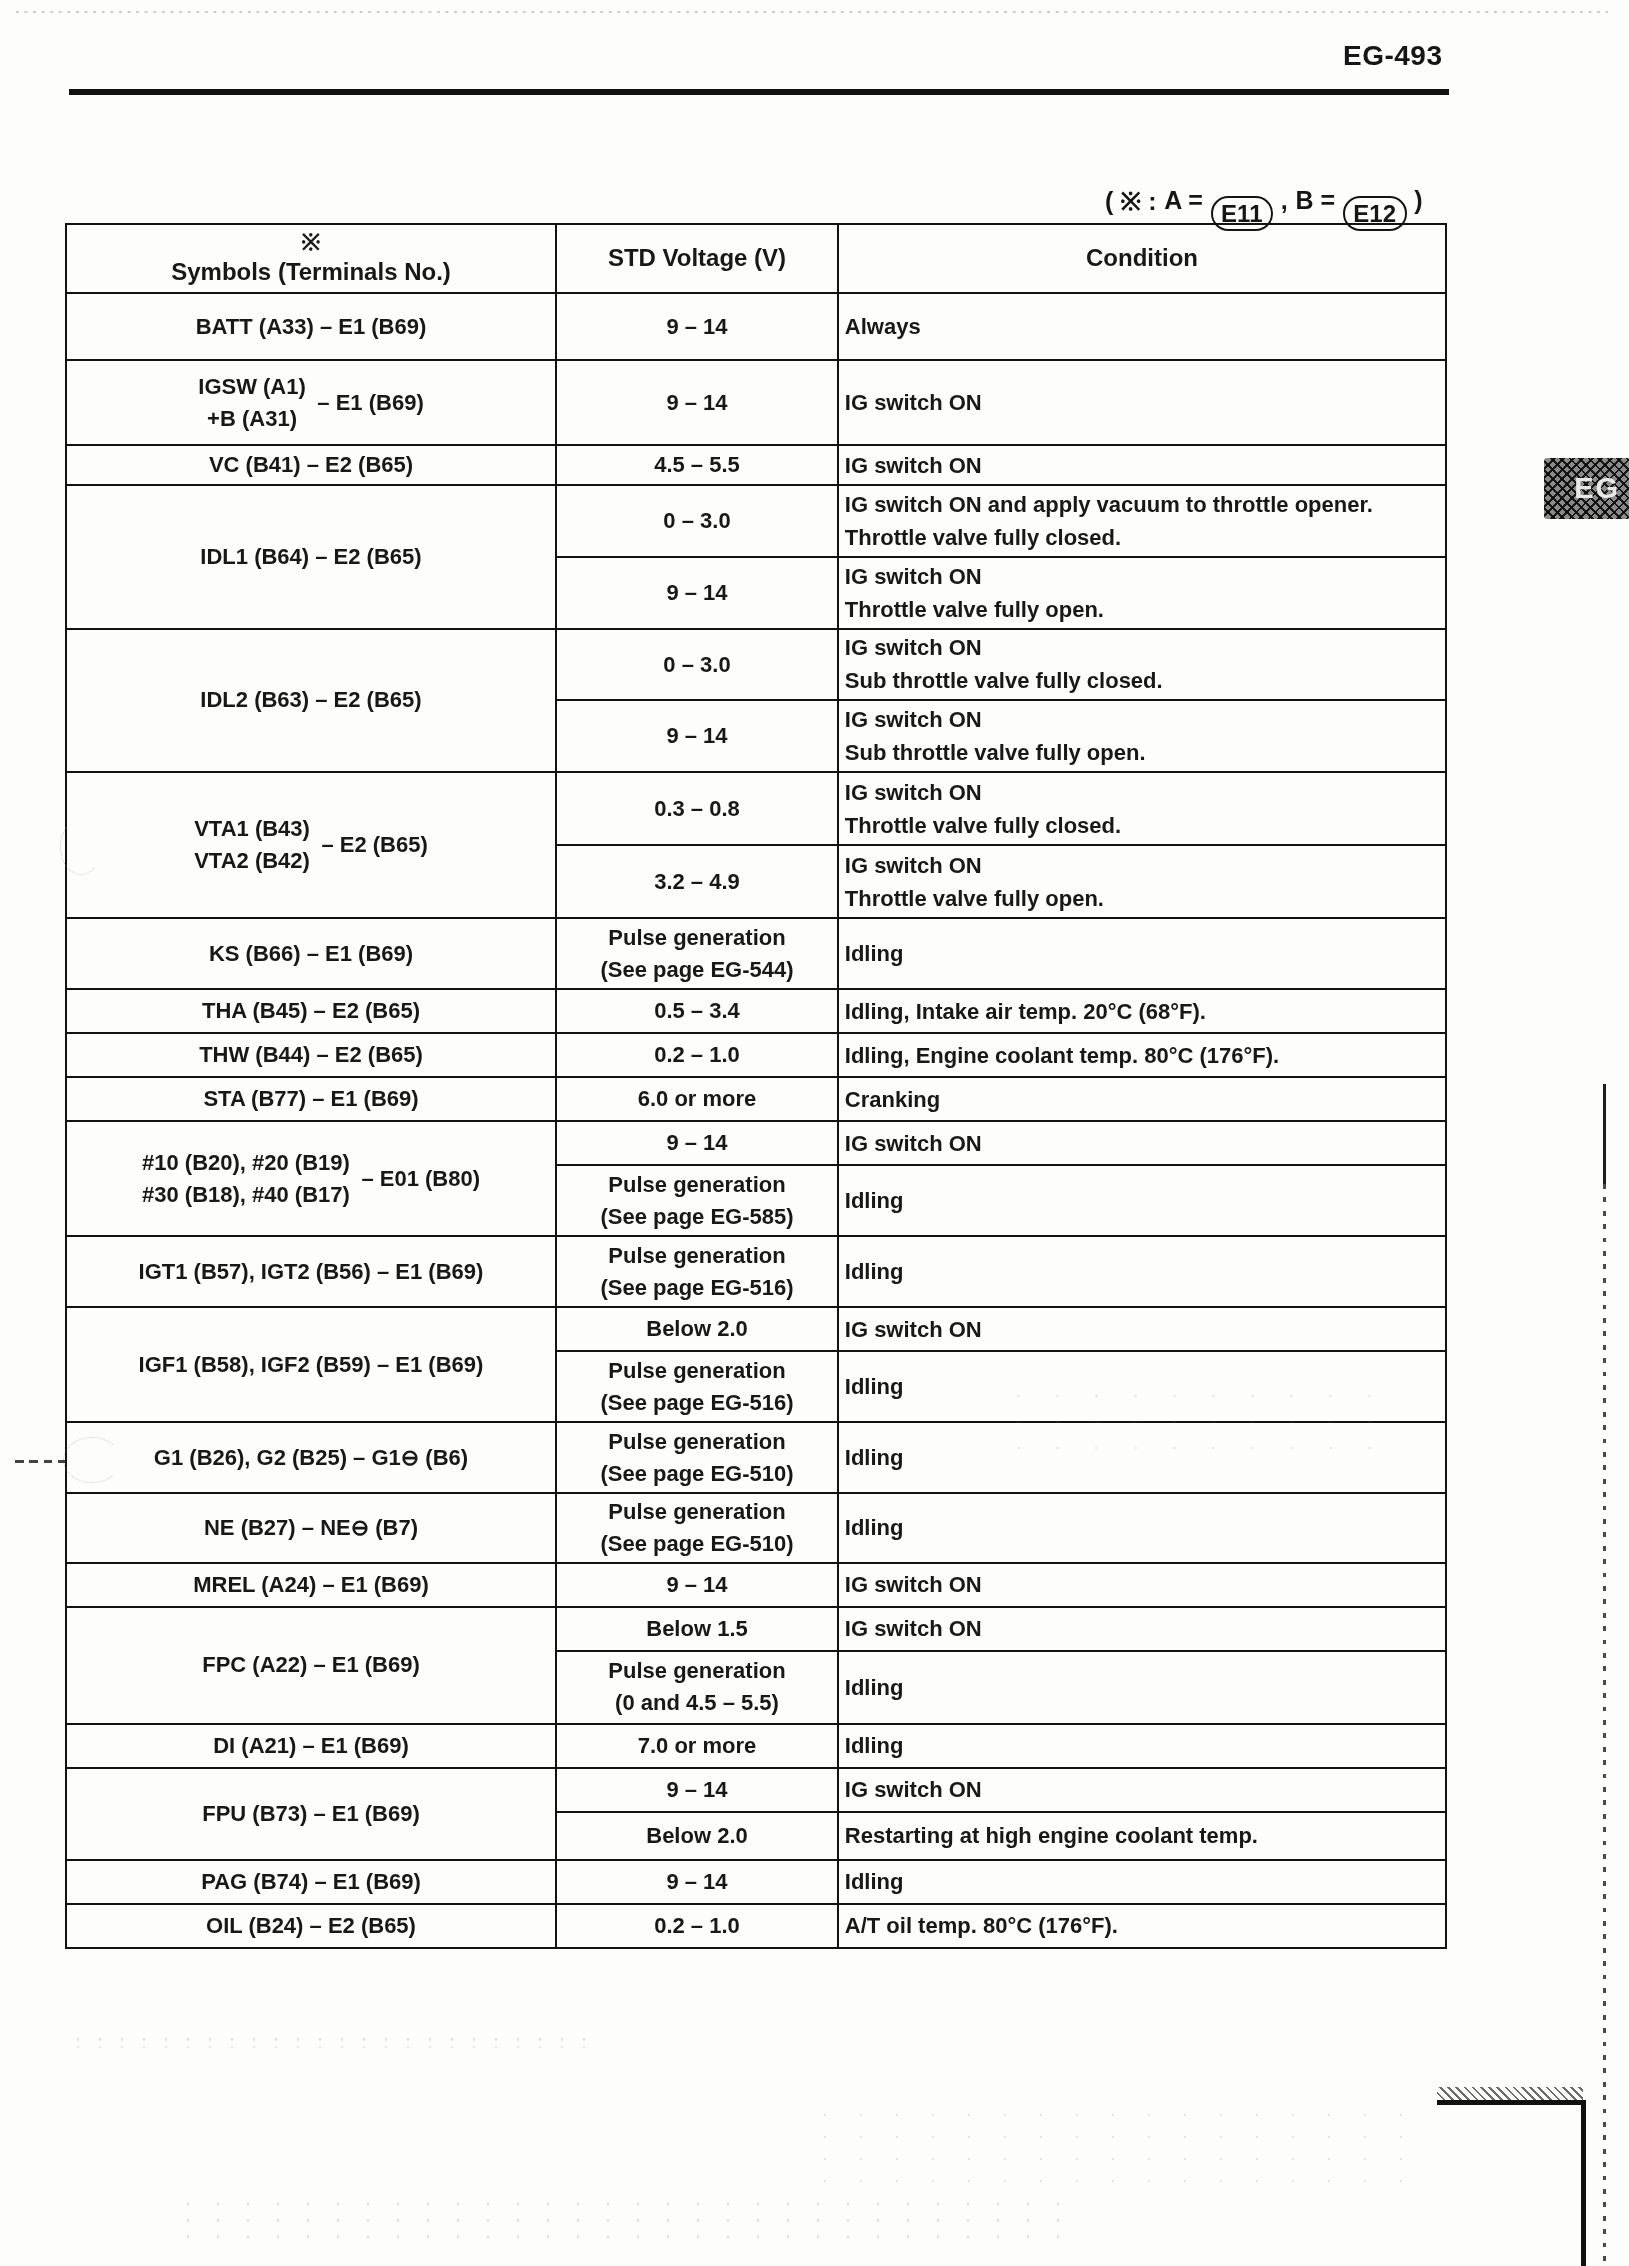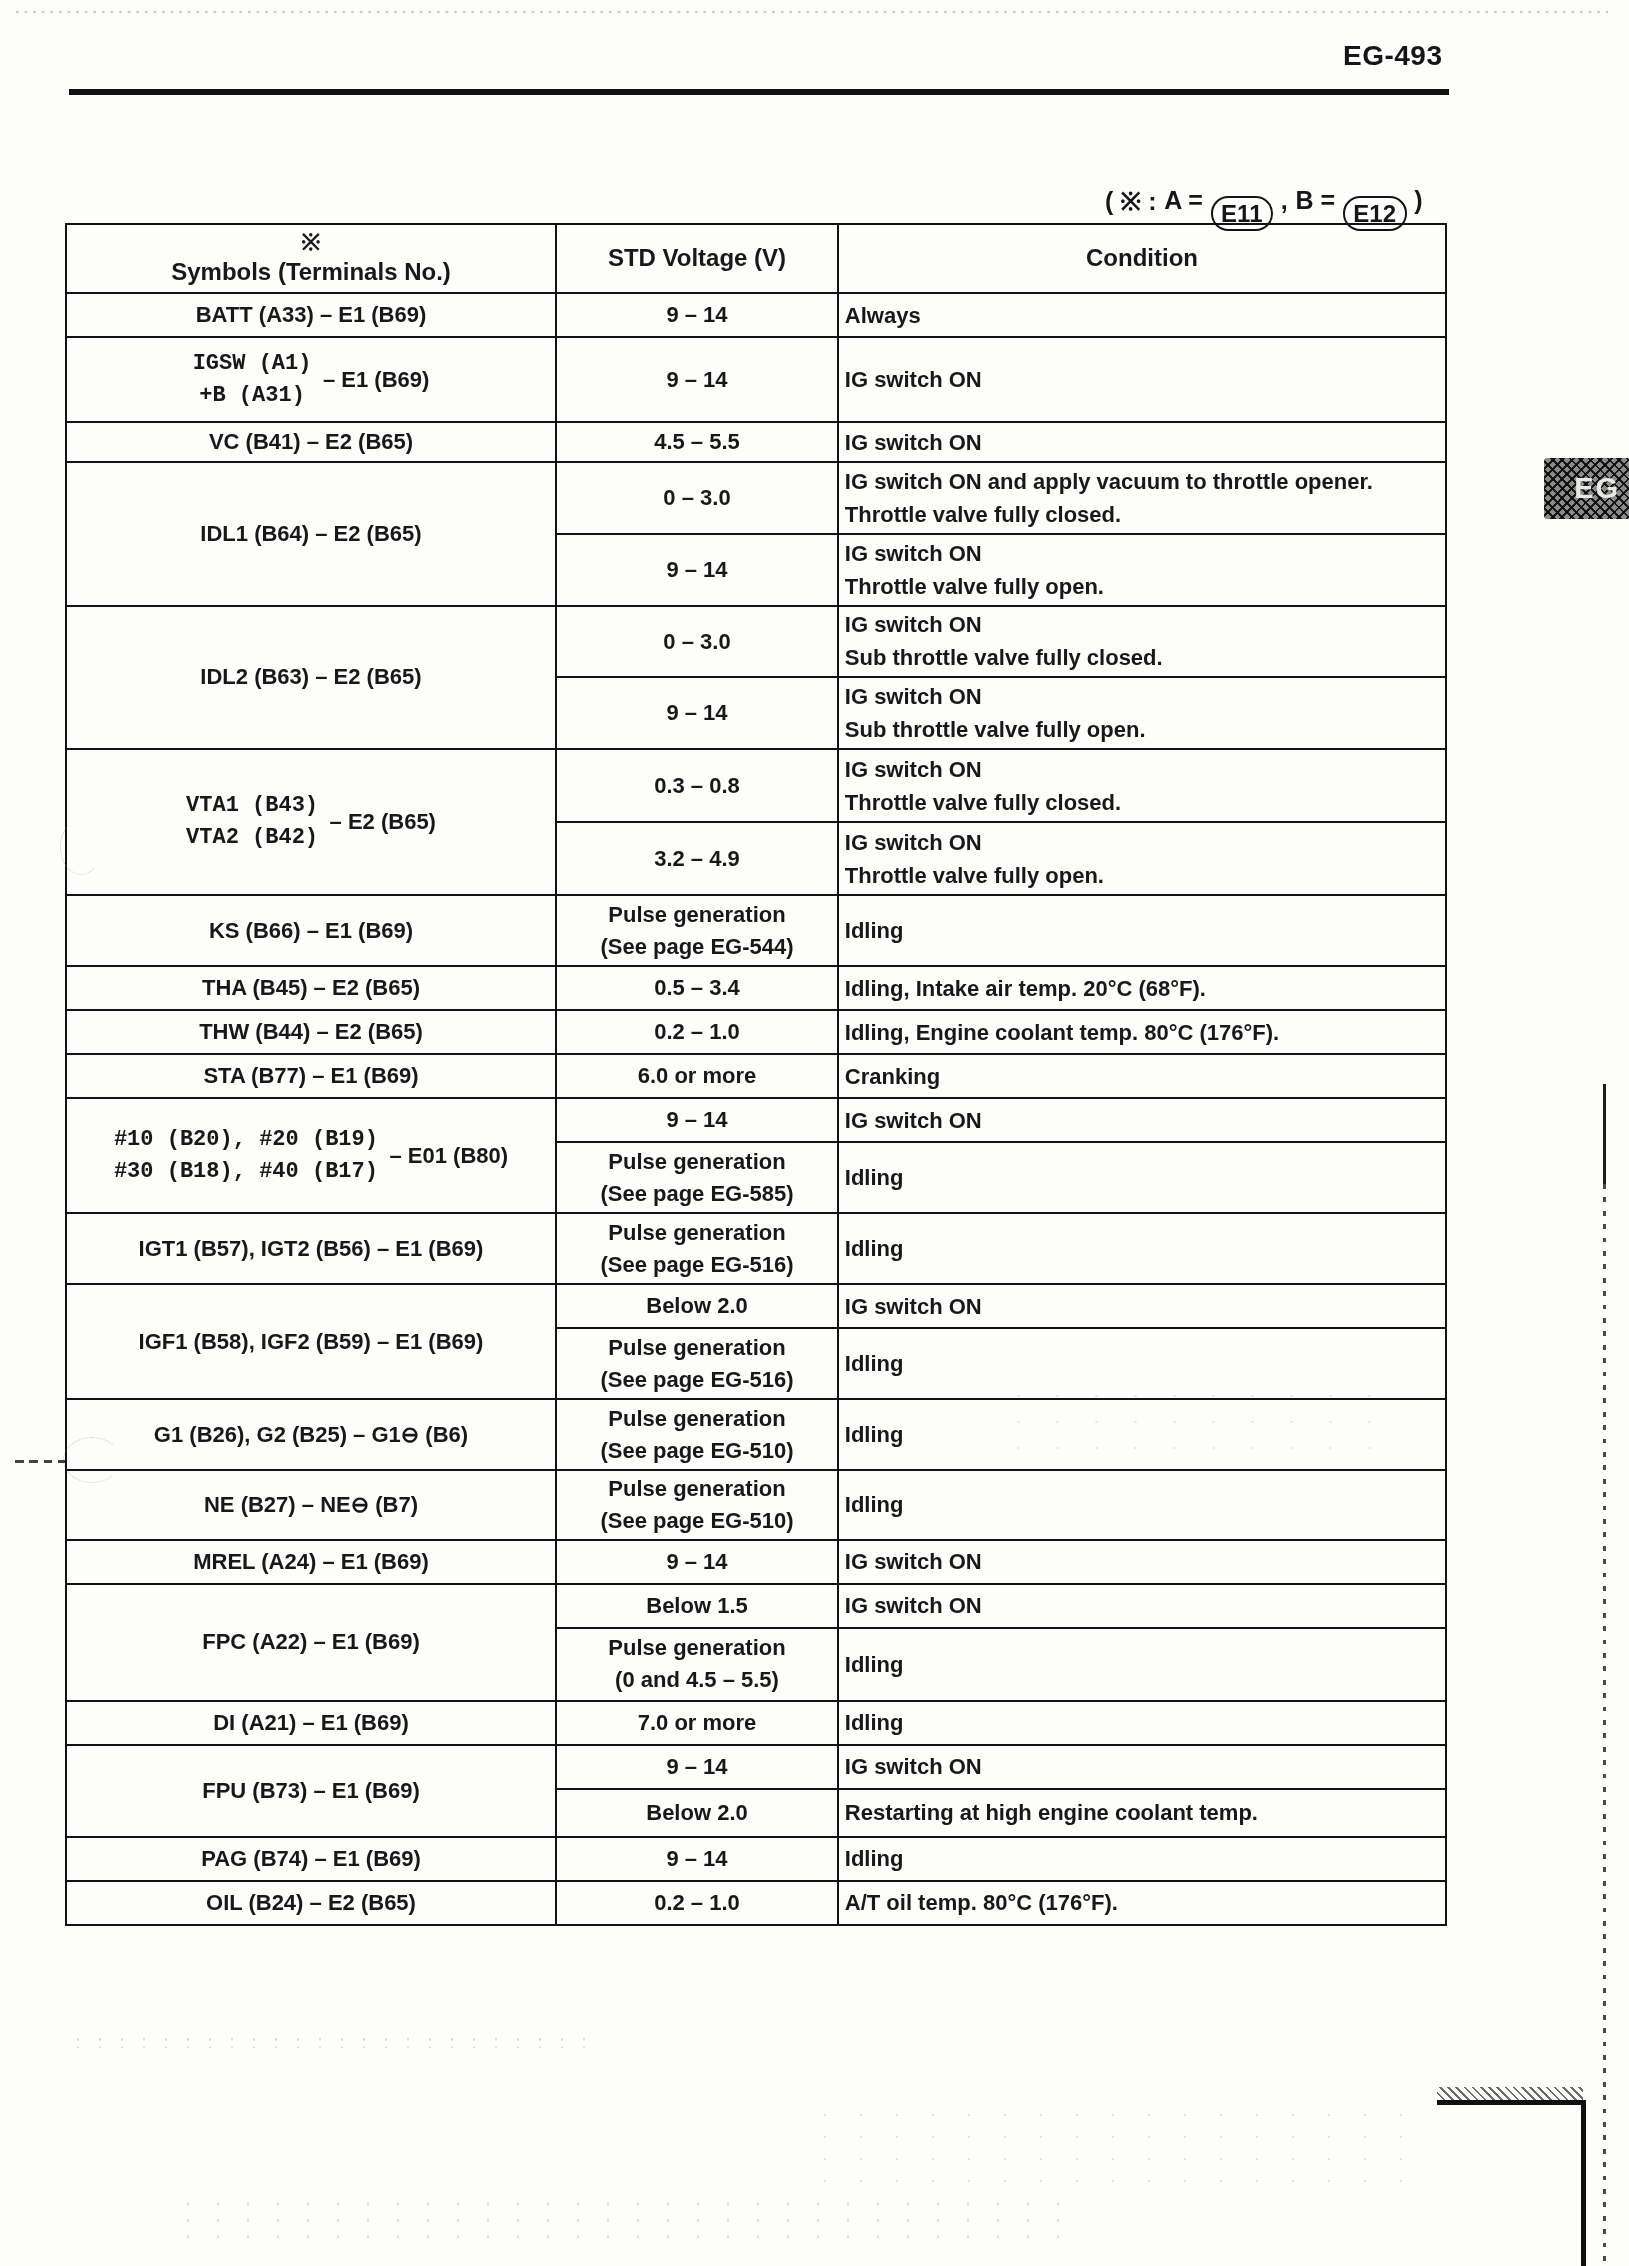--- a/index.html
+++ b/index.html
@@ -53,21 +53,21 @@
     border:2.9px solid #131313;font-weight:700;color:#181818;
     padding:1.9px 5.8px;vertical-align:middle;
   }
   th.hdr{font-size:24px;text-align:center;line-height:1.35;}
   th.hdr .mark{font-size:23px;line-height:1.2;}
   td.sym{font-size:22px;text-align:center;line-height:1.45;}
   td.volt{font-size:22px;text-align:center;line-height:1.45;}
   td.cond{font-size:22px;text-align:left;padding-left:27px;line-height:1.5;}
   .line{display:block;}
   .sym-wrap{display:flex;align-items:center;justify-content:center;gap:11.5px;}
-  .sym-stack{display:flex;flex-direction:column;font-family:Liberation Mono, monospace;}
+  .sym-stack{display:flex;flex-direction:column;}
   
   .arc1{
     position:absolute;left:60px;top:819px;width:40px;height:54px;opacity:.5;
     border:1.9px dotted #8a8a8a;border-radius:50%;
     border-right-color:transparent;border-top-color:transparent;
   }
   .arc2{
     position:absolute;left:63px;top:1437px;width:56px;height:44px;opacity:.5;
     border:1.9px dotted #979797;border-radius:50%;border-right-color:transparent;
   }
@@ -128,21 +128,21 @@
     <tbody>
         <tr style="height:69px">
       <th class="hdr">
         <span class="line mark">※</span>
         <span class="line">Symbols (Terminals No.)</span>
       </th>
       <th class="hdr">STD Voltage (V)</th>
       <th class="hdr">Condition</th>
     </tr>
 
-    <tr style="height:44px">
+    <tr style="height:67px">
       <td class="sym">BATT (A33) – E1 (B69)</td>
       <td class="volt">9 – 14</td>
       <td class="cond">Always</td>
     </tr>
 
     <tr style="height:85px">
       <td class="sym">
         <div class="sym-wrap">
           <span class="sym-stack">
             <span>IGSW (A1)</span>

